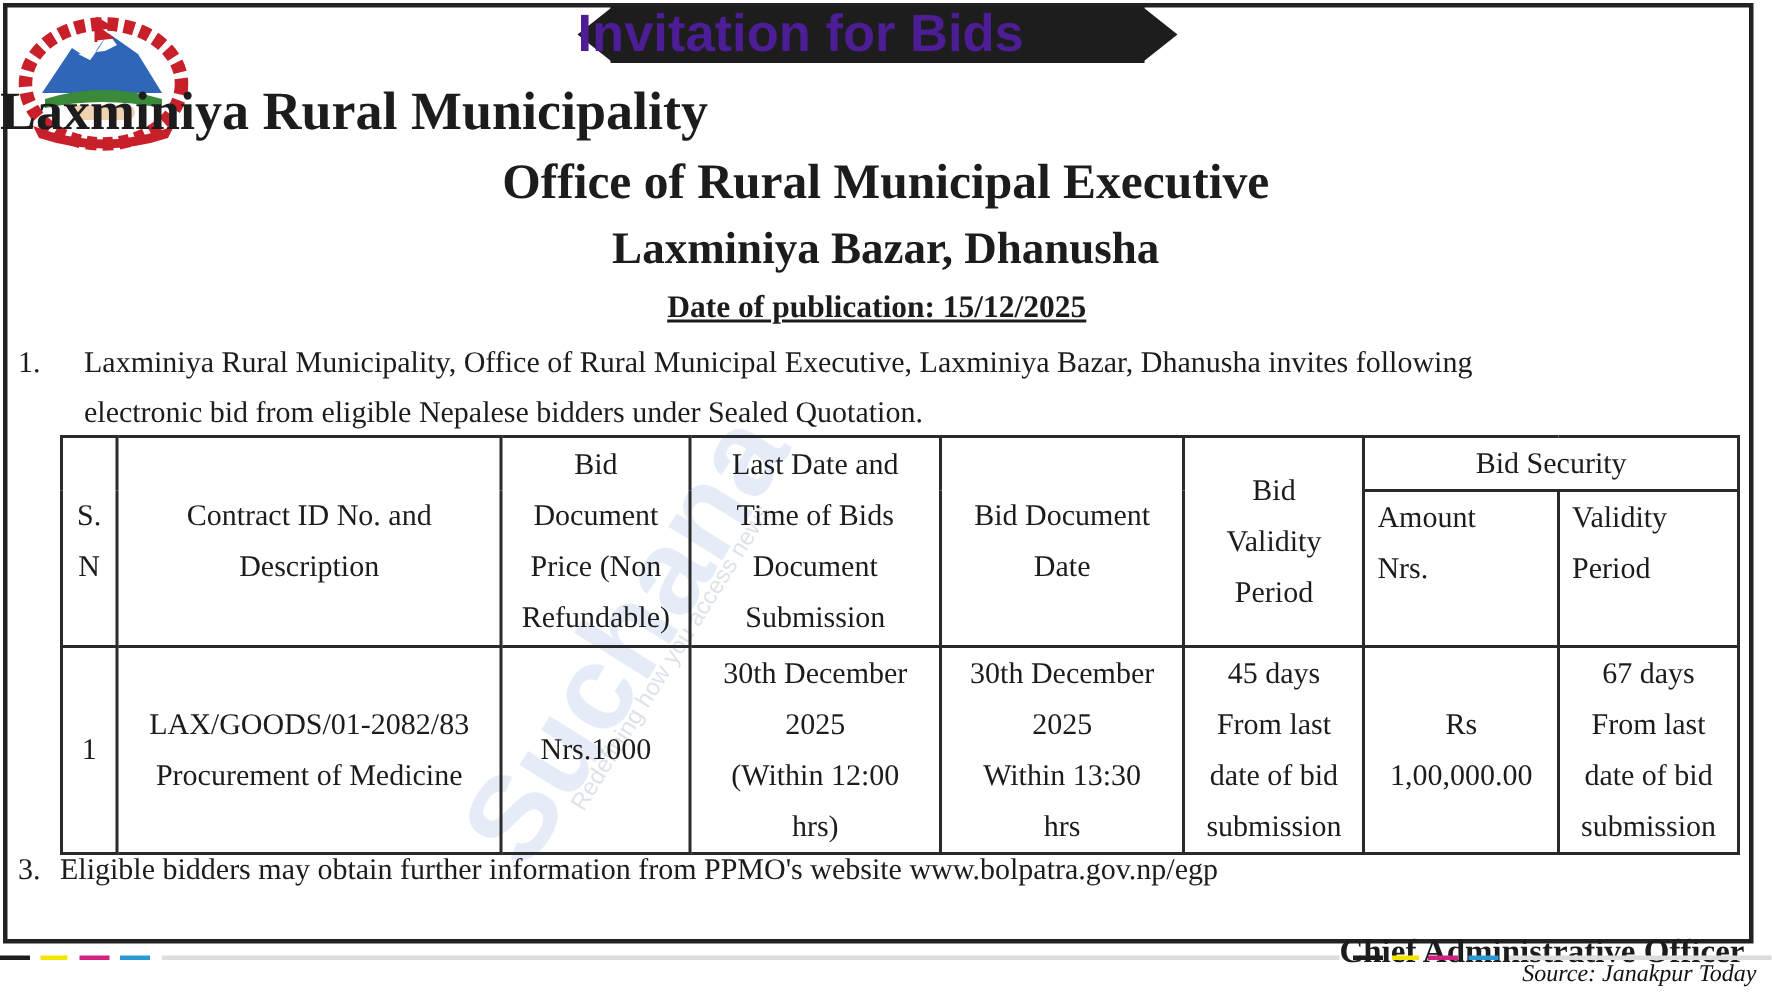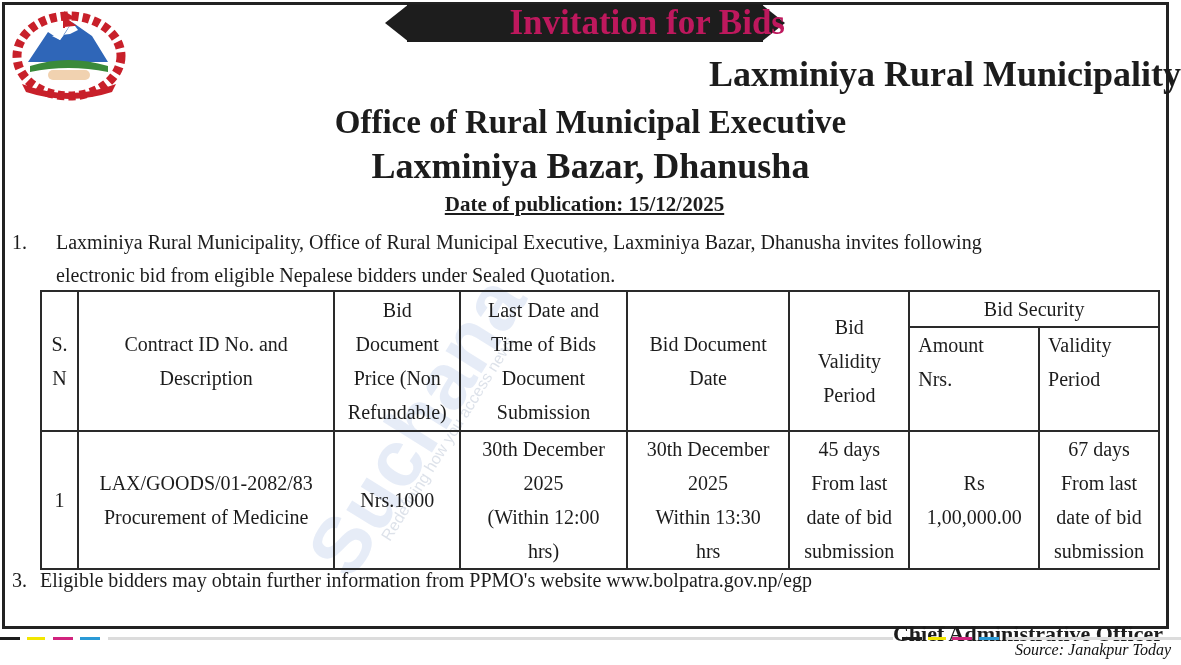--- a/index.html
+++ b/index.html
@@ -4,24 +4,24 @@
 <style>
   html, body { margin:0; padding:0; }
   body { width:1181px; height:665px; background:#ffffff; position:relative; overflow:hidden; font-family:"Liberation Serif", serif; color:#1c1c1c; }
   .frame { position:absolute; left:2px; top:2px; width:1167px; height:627px; border:3px solid #222; box-sizing:border-box; }
   .emblem { position:absolute; left:8px; top:6px; width:122px; height:96px; }
   .banner { position:absolute; left:385px; top:4px; width:400px; height:38px; }
   .banner-bg { position:absolute; left:22px; top:0; width:356px; height:38px; background:#1d1d1d; }
   .banner-arrow-l, .banner-arrow-r { position:absolute; top:0; width:0; height:0; border-top:19px solid transparent; border-bottom:19px solid transparent; }
   .banner-arrow-l { left:0; border-right:24px solid #1d1d1d; }
   .banner-arrow-r { right:0; border-left:24px solid #1d1d1d; }
-  .banner-text { position:absolute; left:0; right:0; top:-2px; text-align:right; font-family:Liberation Serif, serif; font-weight:bold; font-size:35px; color:#be185d; line-height:42px; }
-  .h1 { position:absolute; left:0; width:1181px; top:52px; text-align:right; font-weight:bold; font-size:36px; line-height:44px; }
+  .banner-text { position:absolute; left:0; right:0; top:-2px; text-align:left; font-family:Liberation Sans, sans-serif; font-weight:bold; font-size:35px; color:#4c1d95; line-height:42px; }
+  .h1 { position:absolute; left:0; width:1181px; top:52px; text-align:left; font-weight:bold; font-size:36px; line-height:44px; }
   .h2 { position:absolute; left:0; width:1181px; top:101px; text-align:center; font-weight:bold; font-size:33px; line-height:42px; }
-  .h3 { position:absolute; left:0; width:1181px; top:147px; text-align:center; font-weight:bold; font-size:36px; line-height:38px; }
+  .h3 { position:absolute; left:0; width:1181px; top:147px; text-align:center; font-weight:bold; font-size:30px; line-height:38px; }
   .pubdate { position:absolute; left:0; width:1169px; top:191px; text-align:center; font-weight:bold; font-size:21px; line-height:26px; }
   .pubdate span { text-decoration:underline; }
   .para { position:absolute; left:12px; top:226px; width:1150px; font-size:20px; line-height:33px; }
   .para .num { position:absolute; left:0; }
   .para .txt { position:absolute; left:44px; white-space:nowrap; }
   table.bids { position:absolute; left:40px; top:290px; width:1120px; border-collapse:collapse; font-size:20px; line-height:34px; }
   table.bids td, table.bids th { border:2px solid #2a2a2a; font-weight:normal; text-align:center; vertical-align:middle; padding:0 3px; }
   table.bids .left { text-align:left; vertical-align:top; padding-left:8px; }
   .foot { position:absolute; left:12px; top:565px; font-size:20px; line-height:30px; white-space:nowrap; }
   .foot .txt { position:absolute; left:28px; }

